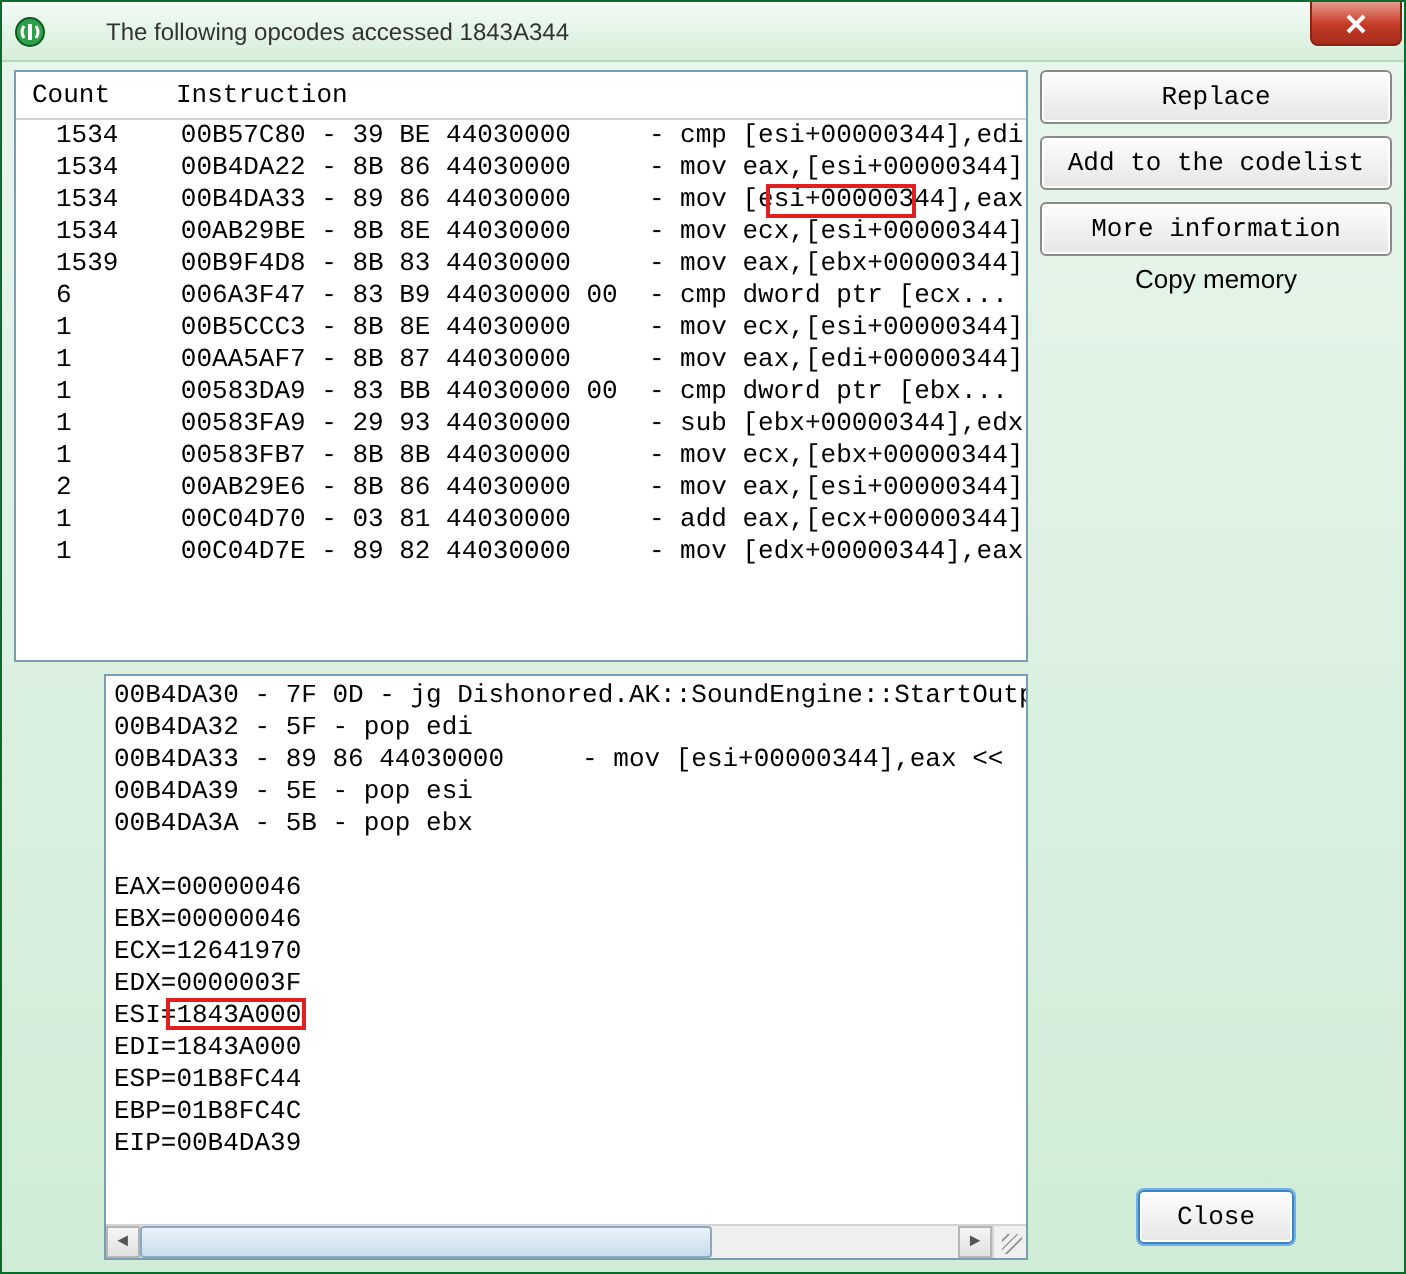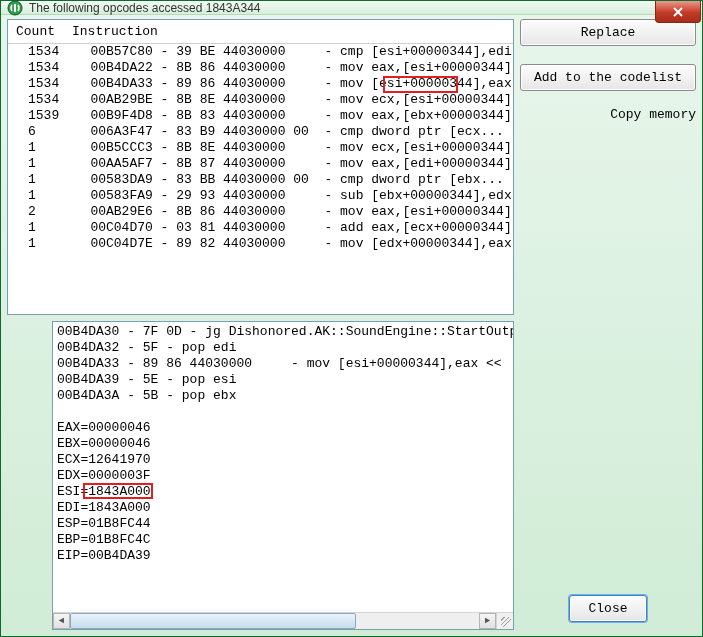--- a/index.html
+++ b/index.html
@@ -12,27 +12,28 @@
   .window {
     width: 703px;
     height: 637px;
     border: 1px solid #0a6b2a;
     background: linear-gradient(#e8f6ec, #d0ecd6);
     position: relative;
     display: flex;
     flex-direction: column;
   }
   .titlebar {
-    height: 14px;
+    height: 30px;
     background: linear-gradient(#f3fbf5, #d6eed9);
     border-bottom: 1px solid #b4d9bb;
     display: flex;
     align-items: center;
     padding: 0 6px;
     position: relative;
+    gap: 24px;
   }
   .titlebar .icon {
     width: 16px; height: 16px;
     margin-right: 6px;
     display: flex; align-items: center; justify-content: center;
   }
   .titlebar .title {
     font-family: "Segoe UI", Tahoma, sans-serif;
     font-size: 12px;
     color: #333;
@@ -60,40 +61,40 @@
     flex: 1;
     display: flex;
     flex-direction: column;
     gap: 6px;
     min-width: 0;
   }
   .right-col {
     width: 176px;
     display: flex;
     flex-direction: column;
-    gap: 18px;
+    gap: 6px;
   }
   .listbox {
     background: #fff;
     border: 1px solid #7a9db1;
     height: 296px;
     position: relative;
     overflow: hidden;
   }
   .list-header {
     display: flex;
     border-bottom: 1px solid #d0d0d0;
     font-family: "Courier New", monospace;
     font-size: 13px;
     padding: 4px 8px 4px 8px;
     color: #000;
     align-items: flex-end;
   }
   .list-header .col-count { width: 56px; }
-  .list-header .col-instr { flex: 1; }
+  .list-header .col-instr { flex: 1; margin-left: 16px; }
   .list-rows { padding: 0 20px; }
   .row {
     white-space: pre;
     font-family: "Courier New", monospace;
     font-size: 13px;
     line-height: 16px;
     color: #000;
     position: relative;
   }
   .hl-red {
@@ -162,24 +163,24 @@
     font-size: 13px;
     color: #000;
     display: flex; align-items:center; justify-content:center;
     box-shadow: inset 0 0 0 1px #fff;
   }
   .btn.default {
     border: 1px solid #3b84c4;
     box-shadow: 0 0 0 1px #6fb2e6, inset 0 0 0 1px #fff;
   }
   .caption {
-    font-family: Liberation Mono, monospace;
-    font-size: 13px;
-    color: #000;
-    text-align: right;
+    font-family: Liberation Sans, sans-serif;
+    font-size: 13px;
+    color: #000;
+    text-align: center;
     margin-top: -2px;
   }
   .close-area {
     margin-top: auto;
     display: flex;
     justify-content: center;
     padding-bottom: 8px;
   }
 </style>
 </head>
@@ -214,20 +215,21 @@
             <div class="row">1534    00B57C80 - 39 BE 44030000     - cmp [esi+00000344],edi</div>
             <div class="row">1534    00B4DA22 - 8B 86 44030000     - mov eax,[esi+00000344]</div>
             <div class="row">1534    00B4DA33 - 89 86 44030000     - mov [esi+00000344],eax</div>
             <div class="row">1534    00AB29BE - 8B 8E 44030000     - mov ecx,[esi+00000344]</div>
             <div class="row">1539    00B9F4D8 - 8B 83 44030000     - mov eax,[ebx+00000344]</div>
             <div class="row">6       006A3F47 - 83 B9 44030000 00  - cmp dword ptr [ecx...</div>
             <div class="row">1       00B5CCC3 - 8B 8E 44030000     - mov ecx,[esi+00000344]</div>
             <div class="row">1       00AA5AF7 - 8B 87 44030000     - mov eax,[edi+00000344]</div>
             <div class="row">1       00583DA9 - 83 BB 44030000 00  - cmp dword ptr [ebx...</div>
             <div class="row">1       00583FA9 - 29 93 44030000     - sub [ebx+00000344],edx</div>
+            <div class="row">1       00583FB7 - 8B 8B 44030000     - mov ecx,[ebx+00000344]</div>
             <div class="row">2       00AB29E6 - 8B 86 44030000     - mov eax,[esi+00000344]</div>
             <div class="row">1       00C04D70 - 03 81 44030000     - add eax,[ecx+00000344]</div>
             <div class="row">1       00C04D7E - 89 82 44030000     - mov [edx+00000344],eax</div>
           </div>
         <div class="hl-red" id="hl1" style="top: 56px; left: 375px; width: 75px; height: 17px;"></div>
       </div>
 
       <div class="detail">
         <div class="detail-inner" id="detail-inner">00B4DA30 - 7F 0D - jg Dishonored.AK::SoundEngine::StartOutpu
 00B4DA32 - 5F - pop edi
@@ -253,19 +255,20 @@
           <div class="sb-btn">►</div>
         </div>
         <div class="scrollbar-grip"></div>
       </div>
 
     </div>
 
     <div class="right-col">
       <div class="btn">Replace</div>
       <div class="btn">Add to the codelist</div>
+      <div class="btn">More information</div>
       <div class="caption">Copy memory</div>
       <div class="close-area">
         <div class="btn default" style="width:78px;margin-top:19px;">Close</div>
       </div>
     </div>
   </div>
 </div>
 
 </body></html>

